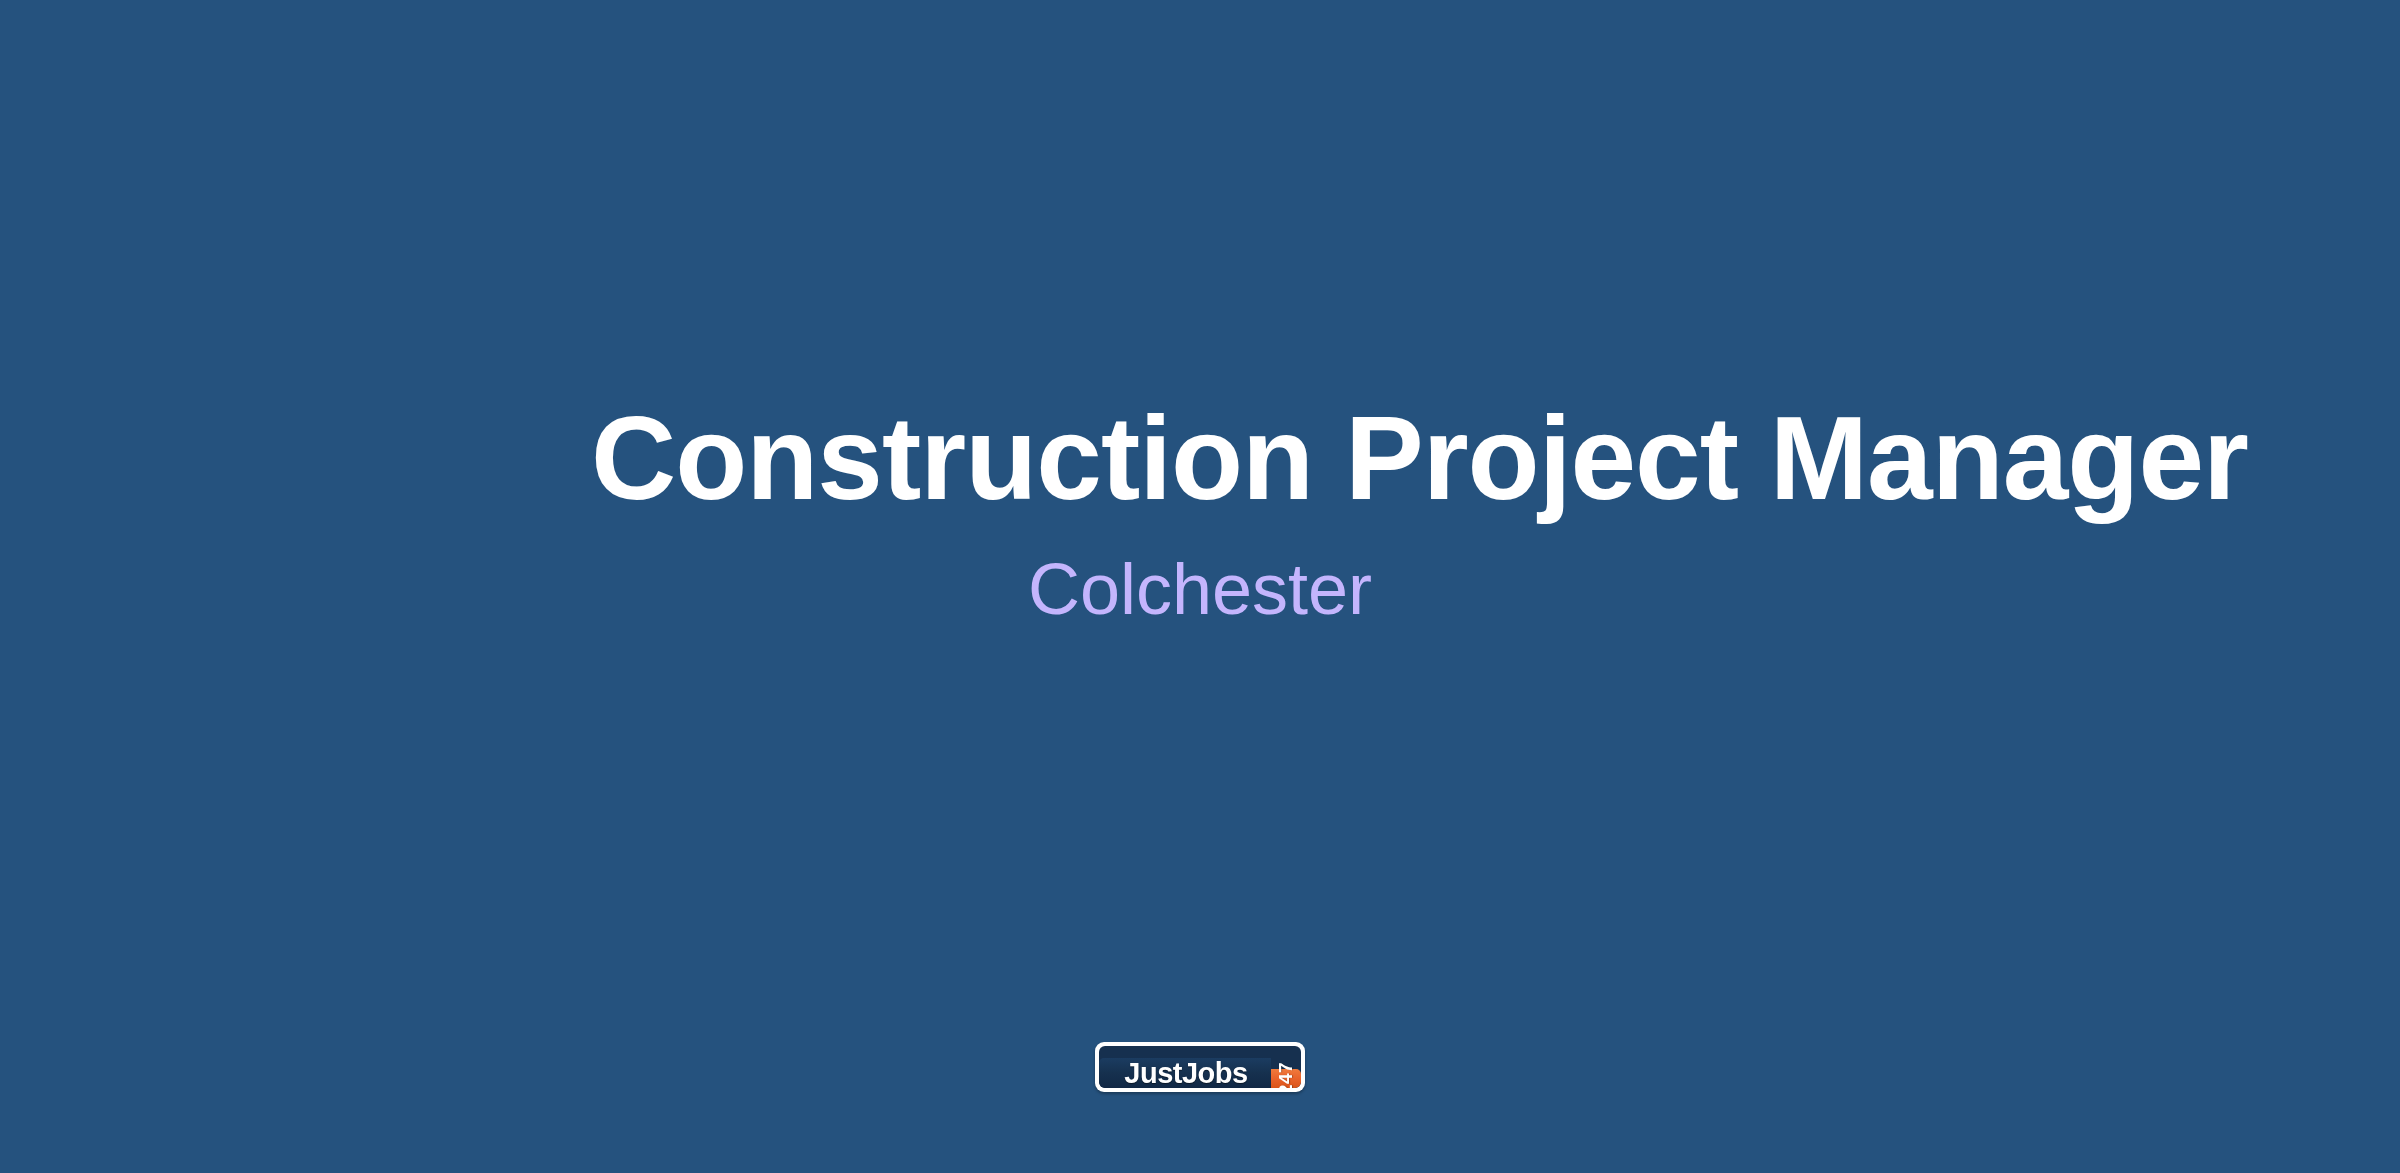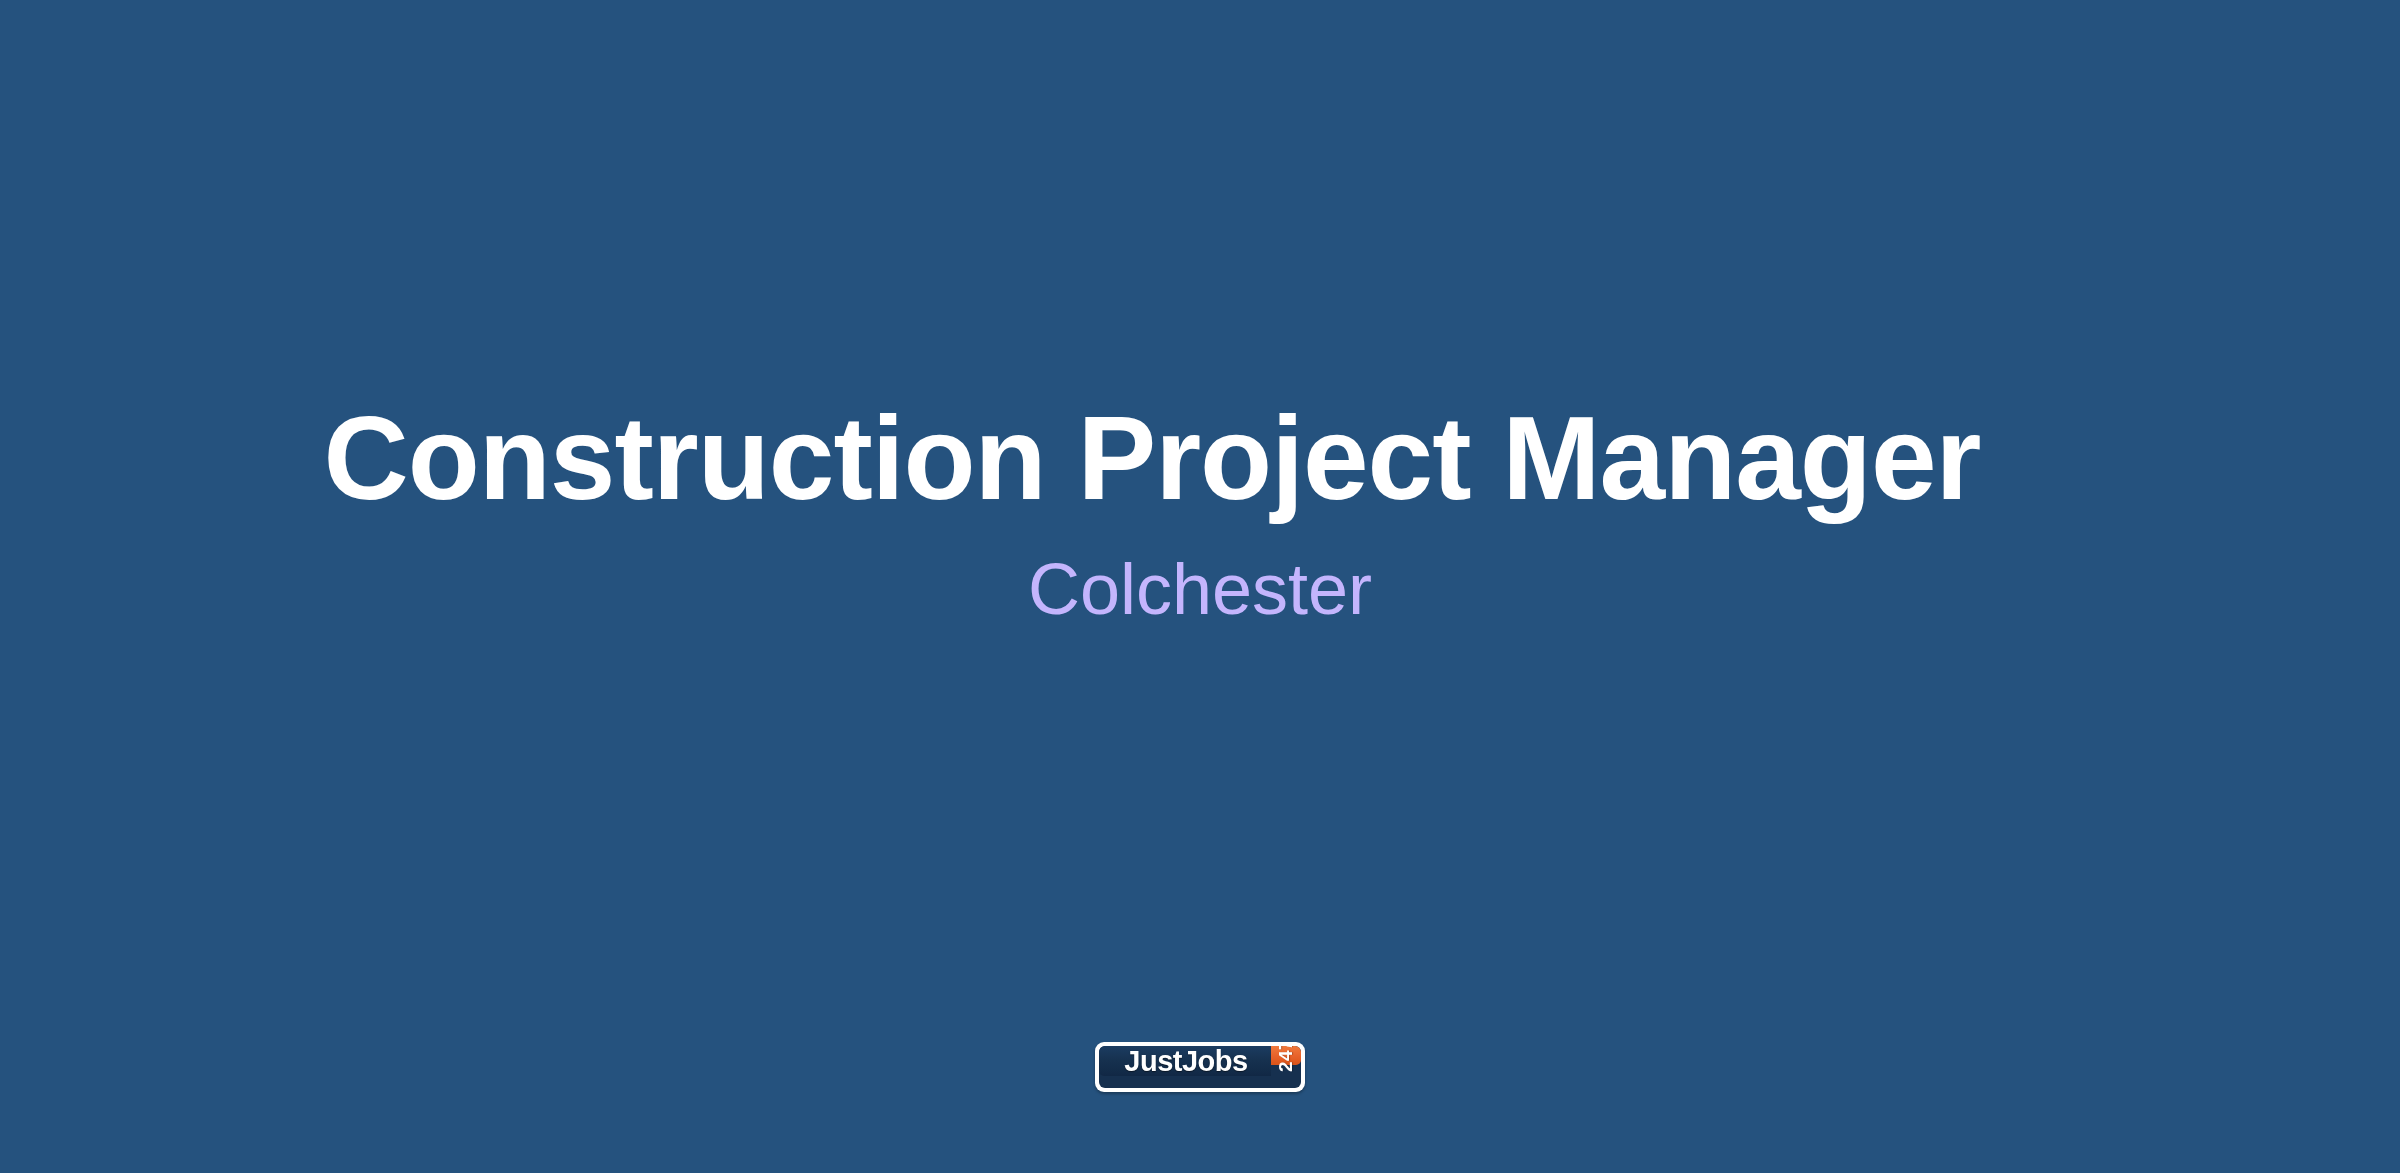--- a/index.html
+++ b/index.html
@@ -35,29 +35,28 @@
     flex-direction: column;
     align-items: center;
     justify-content: flex-start;
   }
 
   .job-title {
     position: absolute;
     top: 398px;
     left: 0;
     width: 2248px;
-    text-align: center;
+    text-align: right;
     color: #FFFFFF;
     font-family: "Liberation Sans", sans-serif;
     font-weight: bold;
     font-size: 118px;
     line-height: 120px;
     letter-spacing: -1px;
     white-space: nowrap;
-    margin-left: 28px;
   }
 
   .job-location {
     position: absolute;
     top: 550px;
     left: 0;
     width: 2400px;
     text-align: center;
     color: #c4b5fd;
     font-family: "Liberation Sans", sans-serif;
@@ -85,21 +84,21 @@
     width: 210px;
     height: 50px;
     background: #FFFFFF;
     border-radius: 9px;
     padding: 4px;
     box-shadow: 0 2px 3px rgba(0,0,0,0.28);
   }
 
   .brand-logo-inner {
     display: flex;
-    align-items: flex-start;
+    align-items: flex-end;
     width: 100%;
     height: 100%;
     border-radius: 6px;
     overflow: hidden;
     background: #16304F;
   }
 
   .brand-wordmark {
     flex: 1 1 auto;
     display: flex;

